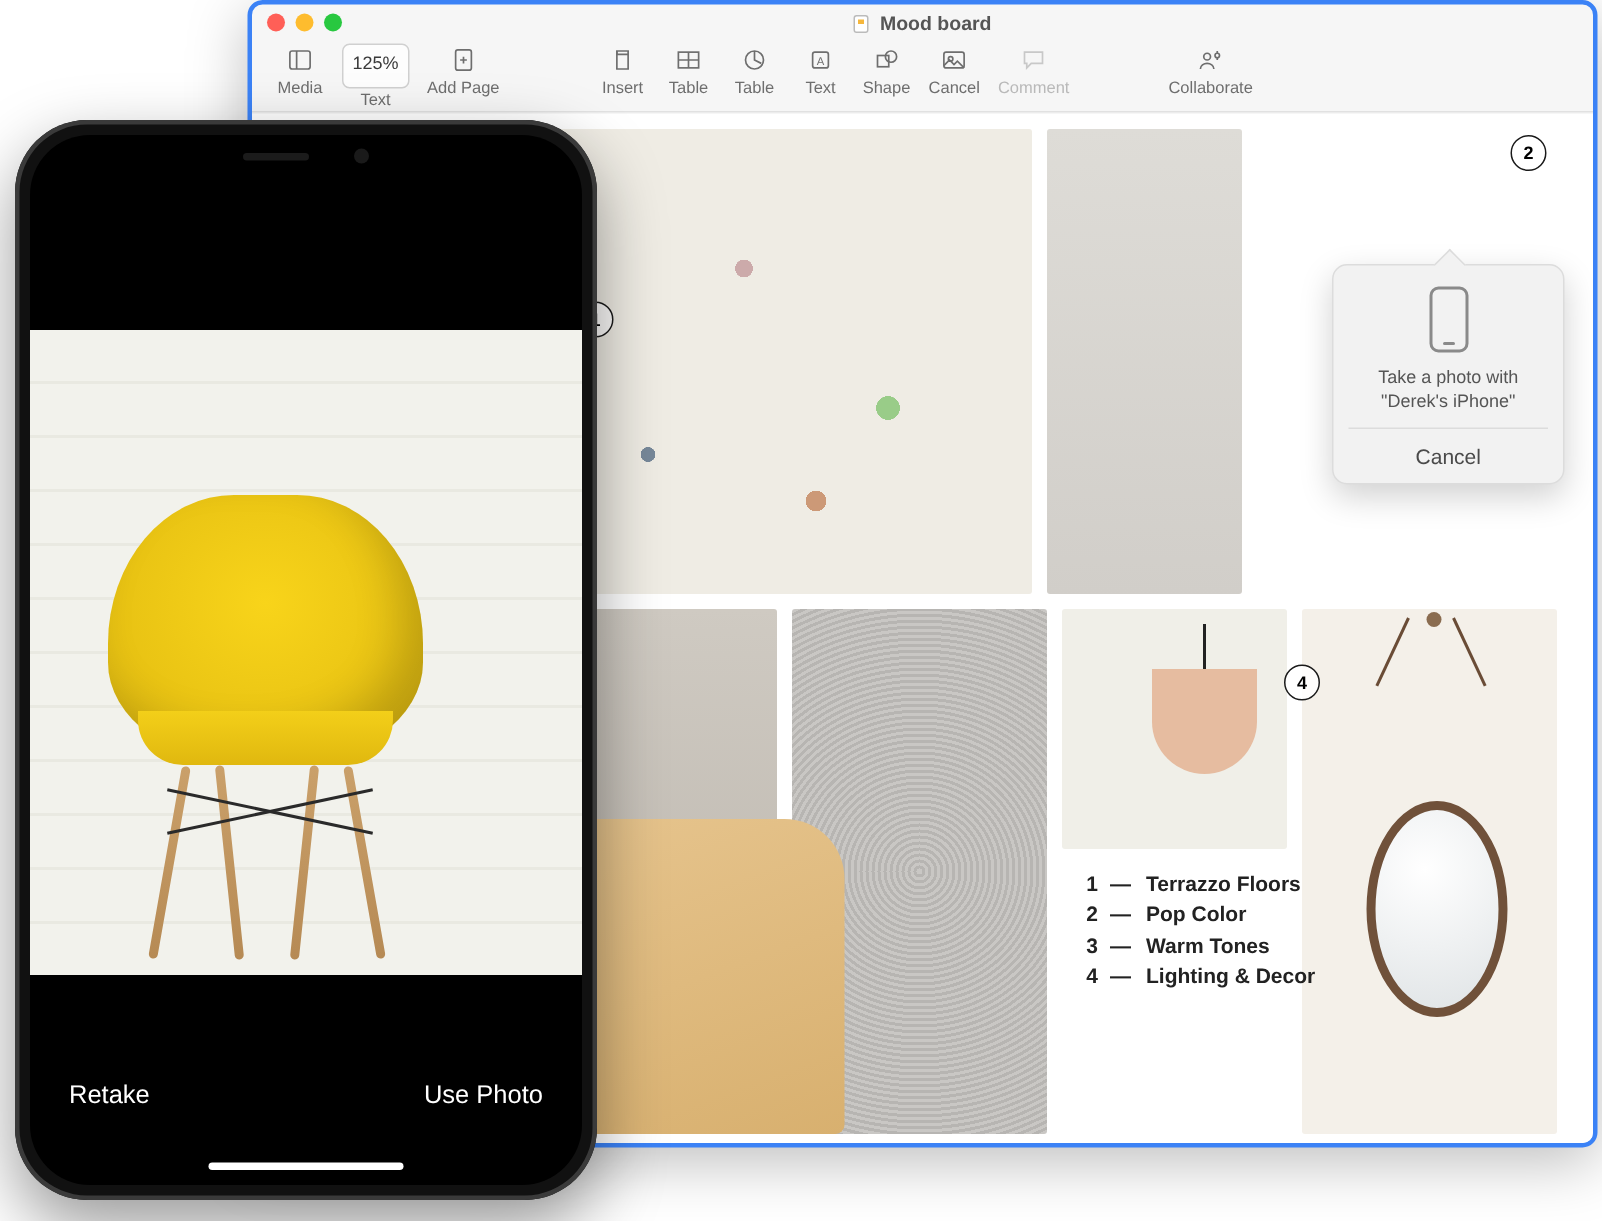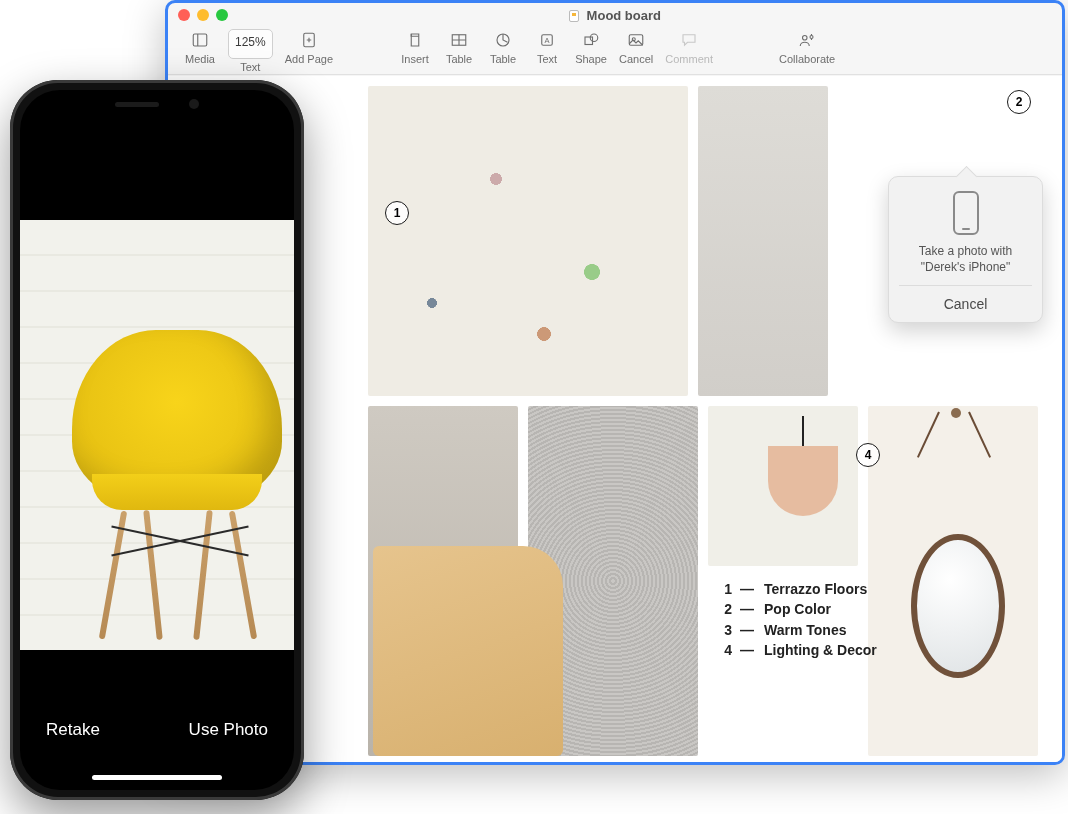--- a/index.html
+++ b/index.html
@@ -164,21 +164,21 @@
     transform:rotate(45deg);
   }
   .pop-phone{width:26px;height:44px;border:2px solid #8a8a8a;border-radius:6px;margin:0 auto 8px;position:relative;}
   .pop-phone::after{content:"";position:absolute;bottom:3px;left:50%;width:8px;height:2px;background:#8a8a8a;transform:translateX(-50%);border-radius:2px;}
   .pop-text{font-size:12px;color:#555;line-height:1.35;margin-bottom:10px;}
   .pop-cancel{border-top:1px solid #dcdcdc;padding:10px 0;font-size:14px;color:#4a4a4a;}
 
   
   .iphone{
     position:absolute; left:10px; top:80px;
-    width:294px; height:720px;
+    width:388px; height:720px;
     background:#111; border-radius:48px;
     box-shadow:0 18px 45px rgba(0,0,0,0.4), inset 0 0 0 3px #3a3a3a;
     overflow:hidden;
   }
   .iphone .bezel{
     position:absolute; inset:10px;
     background:#000; border-radius:40px; overflow:hidden;
   }
   .notch{
     position:absolute; top:0; left:50%; transform:translateX(-50%);

